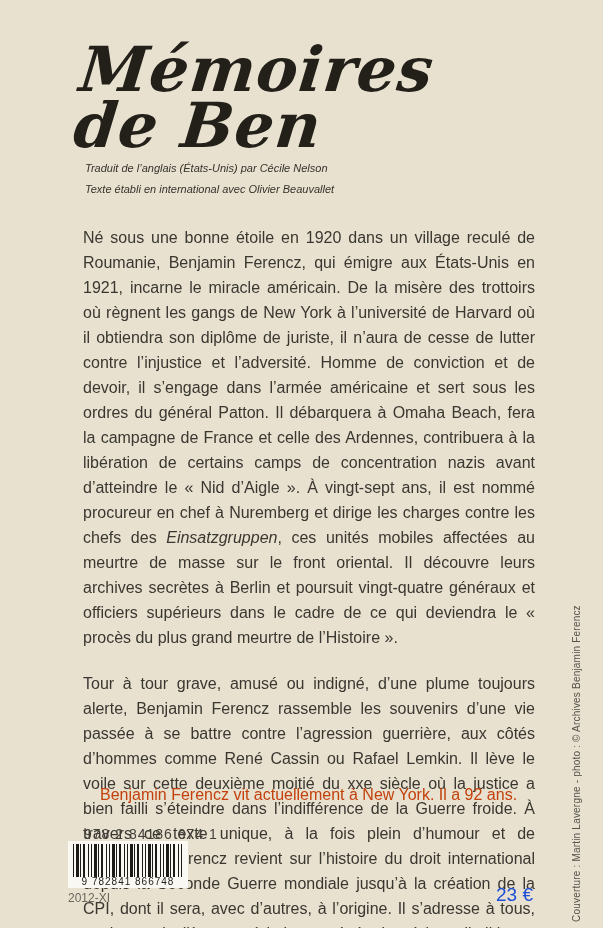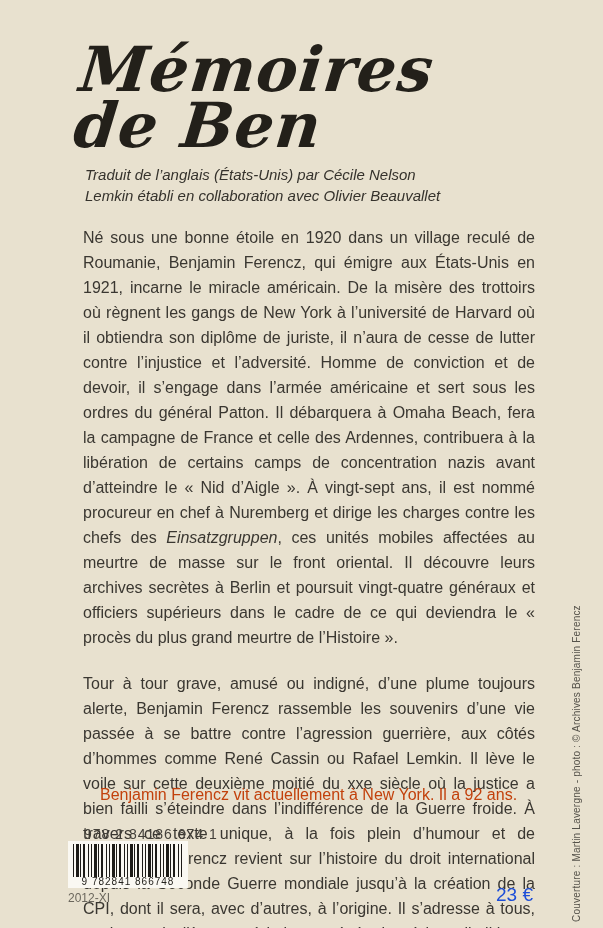--- a/index.html
+++ b/index.html
@@ -15,23 +15,23 @@
     position:absolute; left:83px; top:42px;
     font-family:"DejaVu Serif", serif;
     font-style:italic; font-weight:bold;
     font-size:62px; line-height:56px;
     color:#23201a;
     transform:skewX(-6deg);
     transform-origin:0 0;
     letter-spacing:1px;
   }
   .subtitle {
-    position:absolute; left:85px; top:164px;
+    position:absolute; left:85px; top:158px;
     font-style:italic;
-    font-size:15px; line-height:21px;
+    font-size:11px; line-height:21px;
     color:#35322c;
   }
   .bodytext {
     position:absolute; left:83px; top:225px;
     width:452px;
     font-size:16px; line-height:25px;
     text-align:justify;
     color:#3a3731;
   }
   .bodytext p { margin:0 0 21px 0; }
@@ -90,21 +90,21 @@
 
 <div class="page">
 
   <div class="title">
     <div>Mémoires</div>
     <div>de Ben</div>
   </div>
 
   <div class="subtitle">
     <div>Traduit de l’anglais (États-Unis) par Cécile Nelson</div>
-    <div>Lemkin établi en collaboration avec Olivier Beauvallet</div>
+    <div>Texte établi en international avec Olivier Beauvallet</div>
   </div>
 
   <div class="bodytext">
     <p><span>Né sous une bonne étoile en 1920 dans un village reculé de Roumanie, Benjamin Ferencz, qui émigre aux États-Unis en 1921, incarne le miracle américain. De la misère des trottoirs où règnent les gangs de New York à l’université de Harvard où il obtiendra son diplôme de juriste, il n’aura de cesse de lutter contre l’injustice et l’adversité. Homme de conviction et de devoir, il s’engage dans l’armée américaine et sert sous les ordres du général Patton. Il débarquera à Omaha Beach, fera la campagne de France et celle des Ardennes, contribuera à la libération de certains camps de concentration nazis avant d’atteindre le « Nid d’Aigle ». À vingt-sept ans, il est nommé procureur en chef à Nuremberg et dirige les charges contre les chefs des </span><i>Einsatzgruppen</i><span>, ces unités mobiles affectées au meurtre de masse sur le front oriental. Il découvre leurs archives secrètes à Berlin et poursuit vingt-quatre généraux et officiers supérieurs dans le cadre de ce qui deviendra le « procès du plus grand meurtre de l’Histoire ».</span></p>
     <p>Tour à tour grave, amusé ou indigné, d’une plume toujours alerte, Benjamin Ferencz rassemble les souvenirs d’une vie passée à se battre contre l’agression guerrière, aux côtés d’hommes comme René Cassin ou Rafael Lemkin. Il lève le voile sur cette deuxième moitié du xxe siècle où la justice a bien failli s’éteindre dans l’indifférence de la Guerre froide. À travers ce texte unique, à la fois plein d’humour et de générosité, Ferencz revient sur l’histoire du droit international depuis la Seconde Guerre mondiale jusqu’à la création de la CPI, dont il sera, avec d’autres, à l’origine. Il s’adresse à tous, et plus particulièrement à la jeune génération, à laquelle il lance un vibrant plaidoyer : Pourquoi la guerre ? Pourquoi la guerre puisque « le seul vainqueur de la Guerre est la Mort » ?</p>
   </div>
 
   <div class="note">Benjamin Ferencz vit actuellement à New York. Il a 92 ans.</div>
 
   <div class="isbn-line">978 2 84186 674 1</div>

